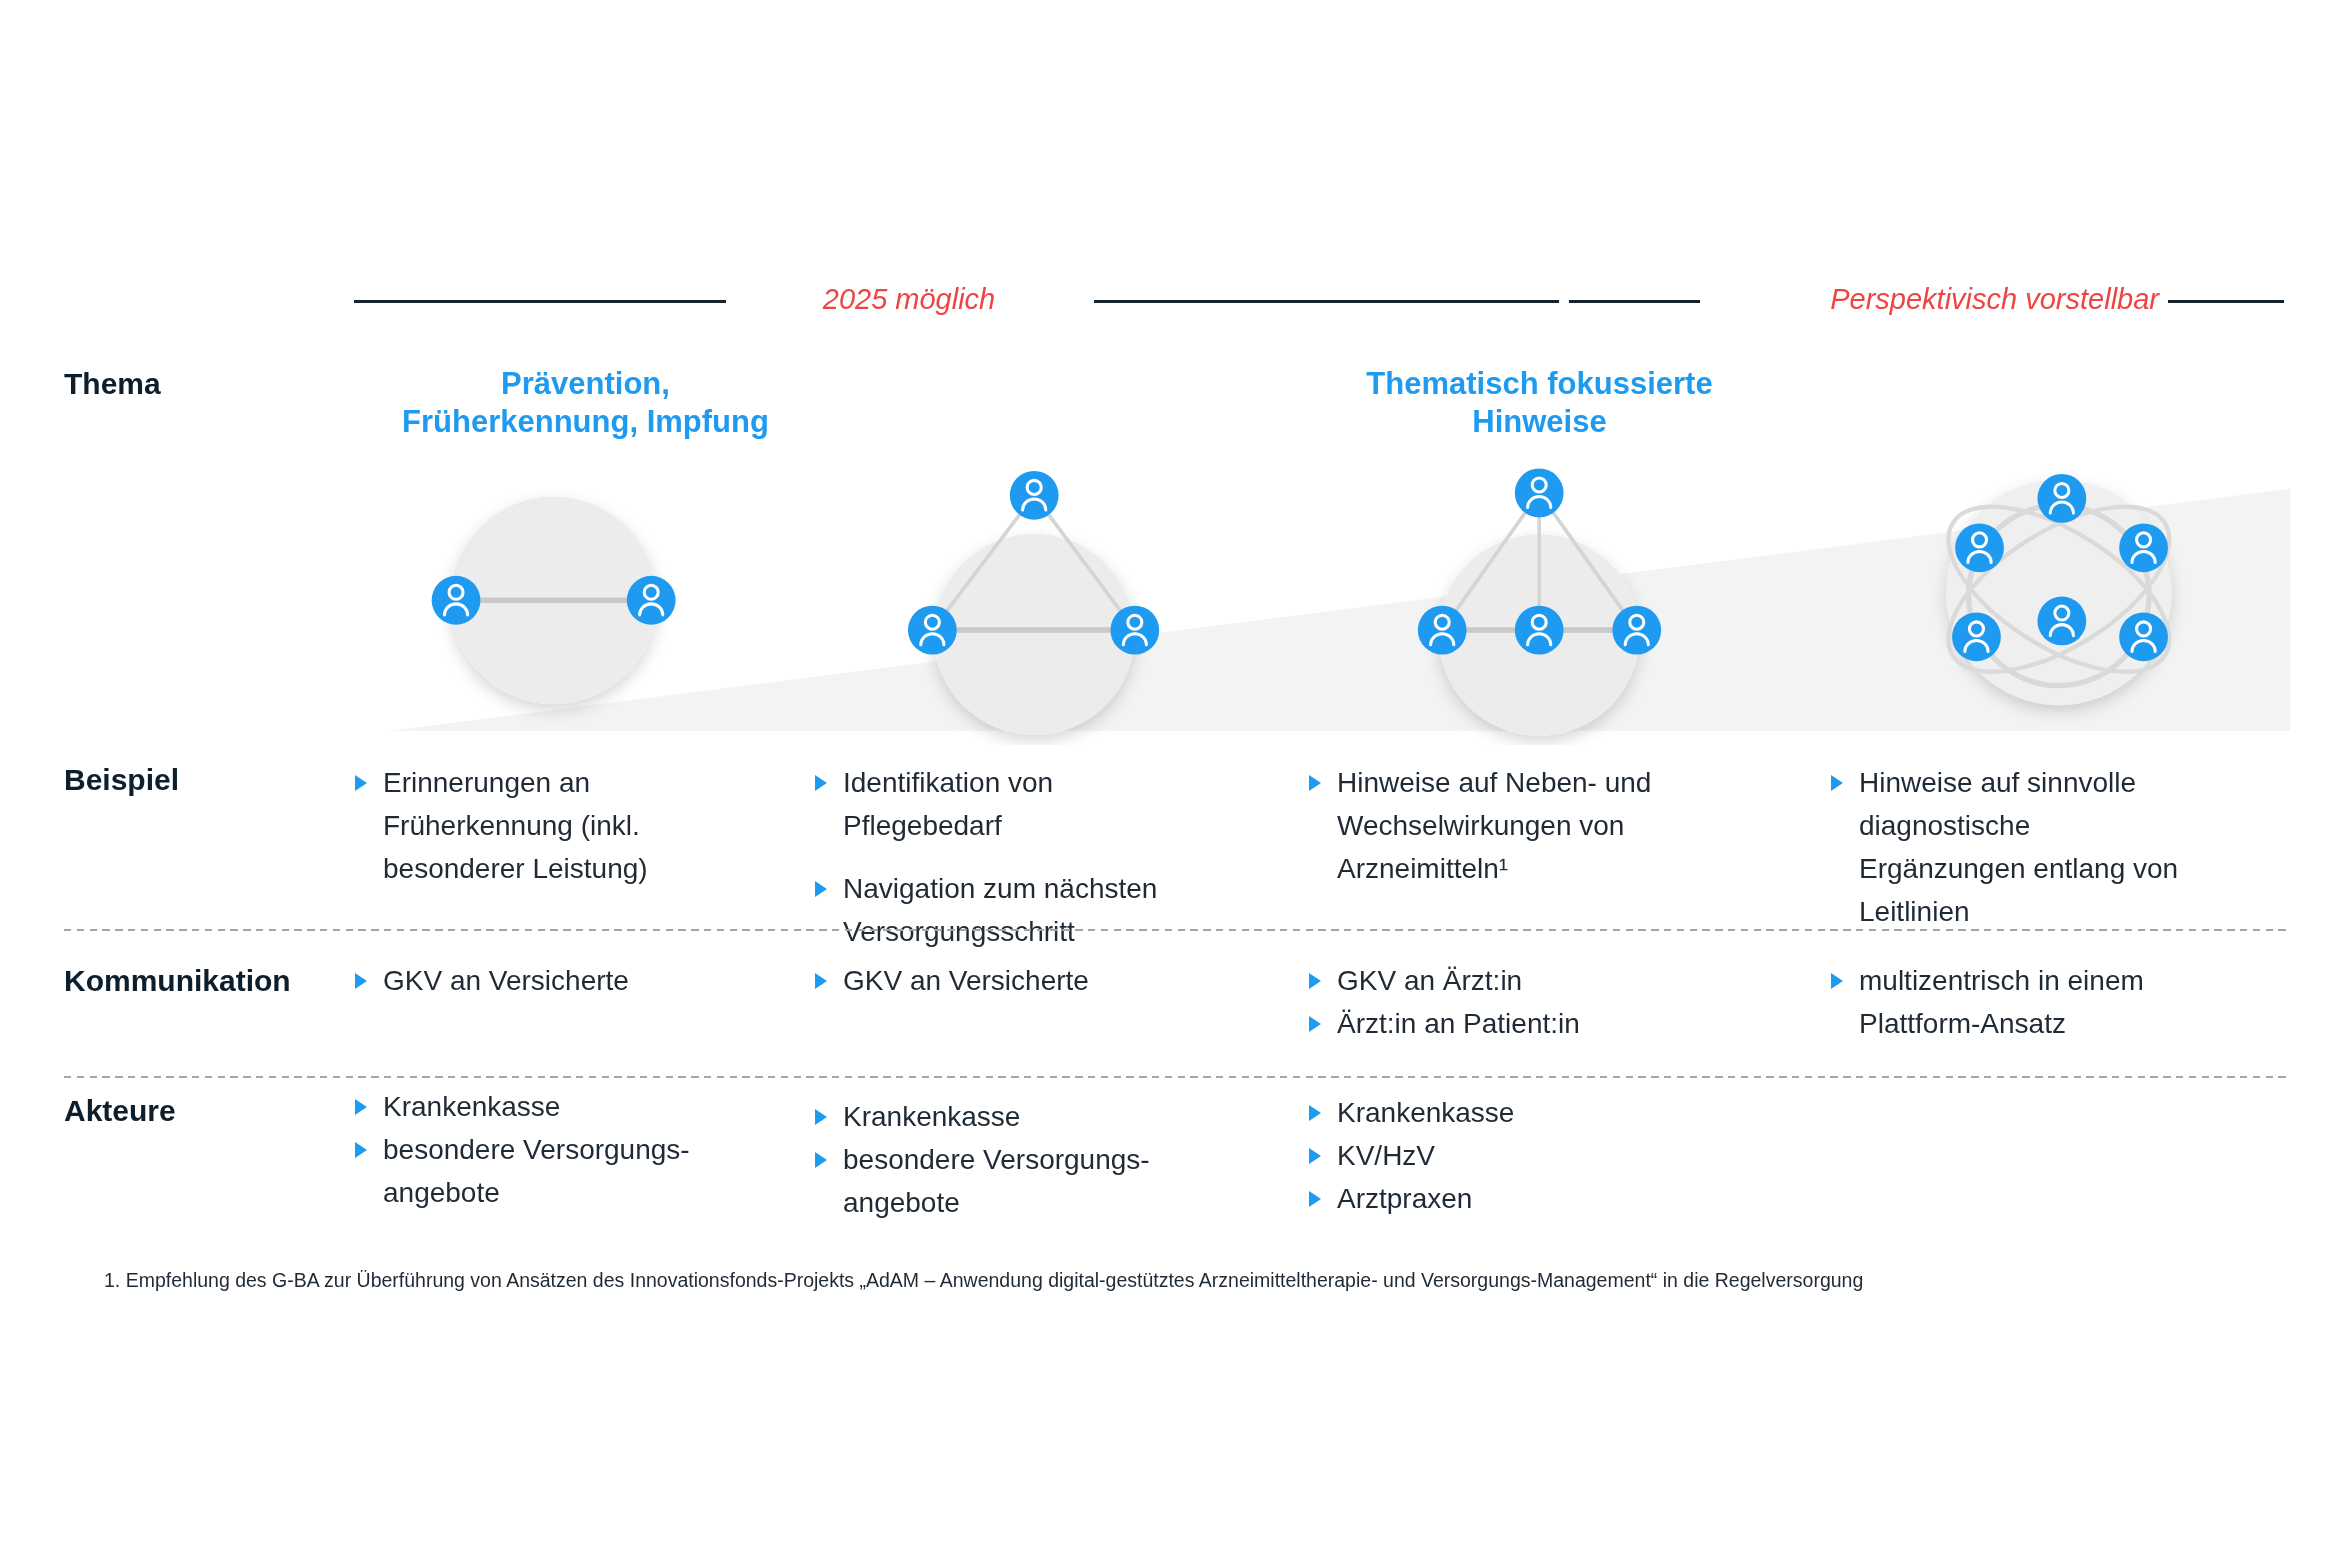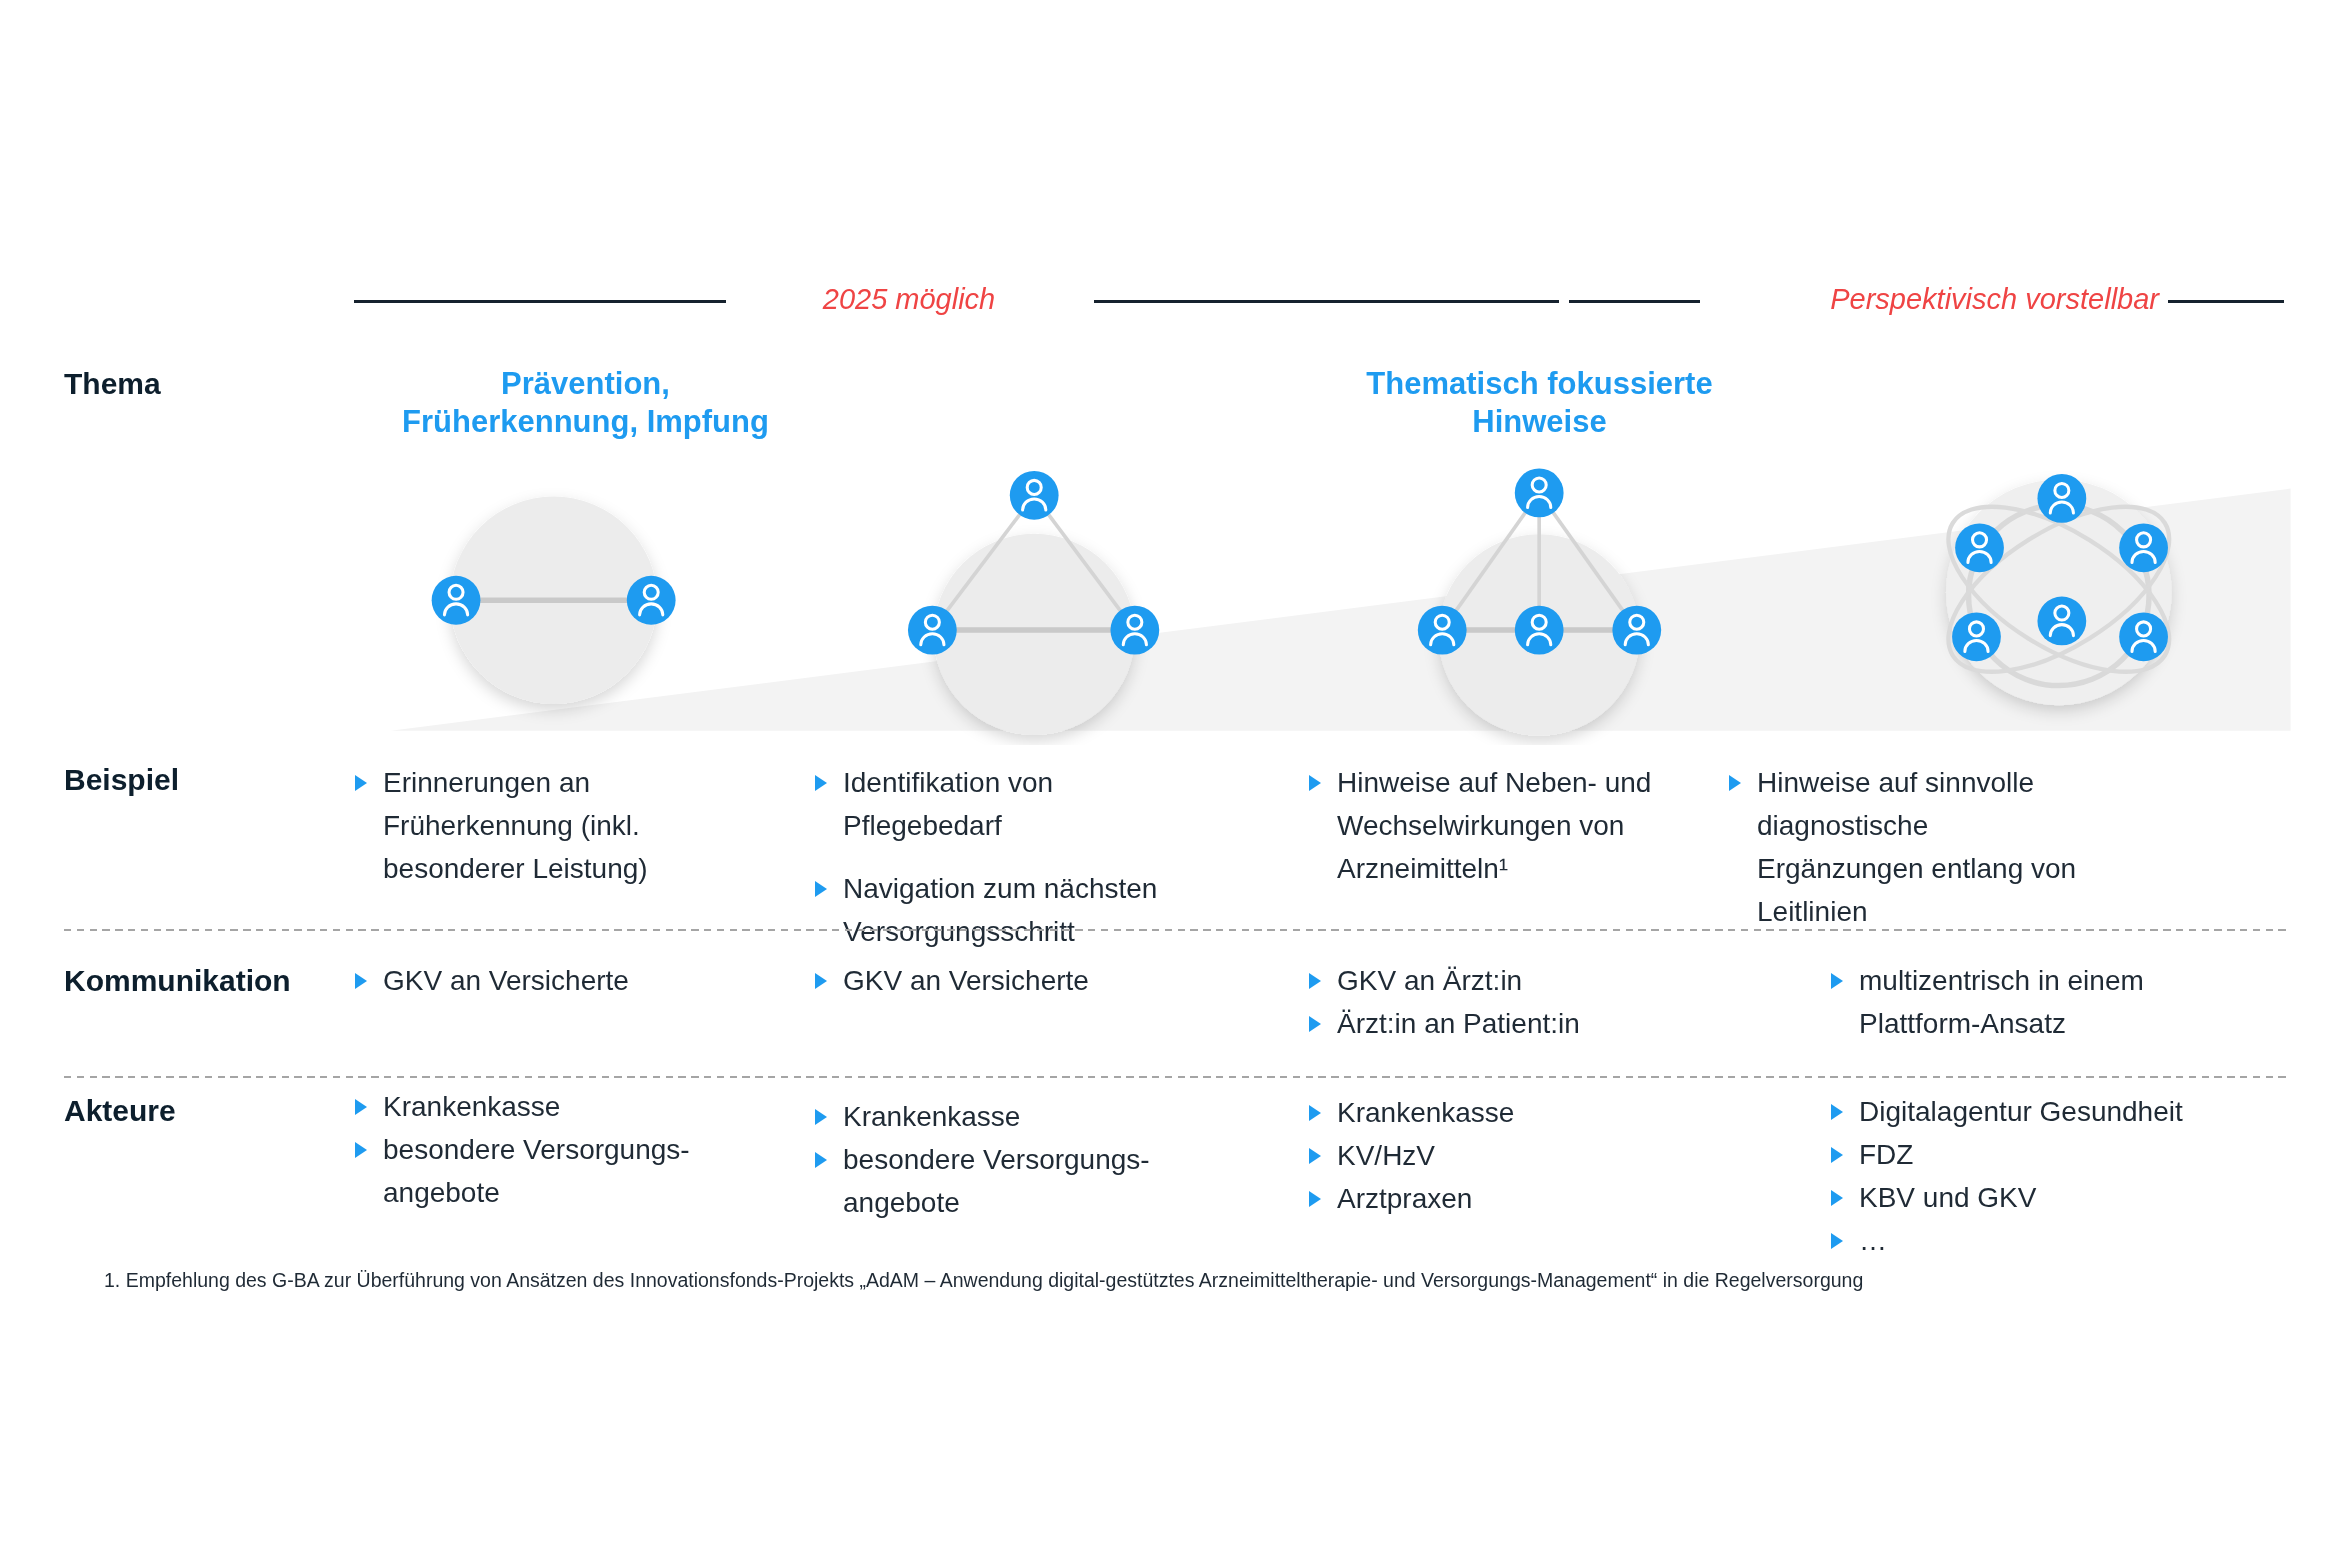--- a/index.html
+++ b/index.html
@@ -137,21 +137,21 @@
     </div>
   </div>
   <div class="list" style="left:1308px;top:761px;width:439px;">
     <div class="bullet">
       <span class="tri"></span>
       <span class="btxt">Hinweise auf Neben- und
 Wechselwirkungen von
 Arzneimitteln¹</span>
     </div>
   </div>
-  <div class="list" style="left:1728px;top:761px;width:427px;">
+  <div class="list" style="left:1830px;top:761px;width:427px;">
     <div class="bullet">
       <span class="tri"></span>
       <span class="btxt">Hinweise auf sinnvolle
 diagnostische
 Ergänzungen entlang von
 Leitlinien</span>
     </div>
   </div>
 
   <div class="dash" style="top:929px;"></div>
@@ -217,35 +217,17 @@
     </div>
     <div class="bullet">
       <span class="tri"></span>
       <span class="btxt">KV/HzV</span>
     </div>
     <div class="bullet">
       <span class="tri"></span>
       <span class="btxt">Arztpraxen</span>
     </div>
   </div>
-  <div class="list" style="left:1830px;top:1090px;width:427px;">
-    <div class="bullet">
-      <span class="tri"></span>
-      <span class="btxt">Digitalagentur Gesundheit</span>
-    </div>
-    <div class="bullet">
-      <span class="tri"></span>
-      <span class="btxt">FDZ</span>
-    </div>
-    <div class="bullet">
-      <span class="tri"></span>
-      <span class="btxt">KBV und GKV</span>
-    </div>
-    <div class="bullet">
-      <span class="tri"></span>
-      <span class="btxt">…</span>
-    </div>
-  </div>
 
   <div class="footnote">1. Empfehlung des G-BA zur Überführung von Ansätzen des Innovationsfonds-Projekts „AdAM – Anwendung digital-gestütztes Arzneimitteltherapie- und Versorgungs-Management“ in die Regelversorgung</div>
 
 </div>
 
 
 </body></html>

